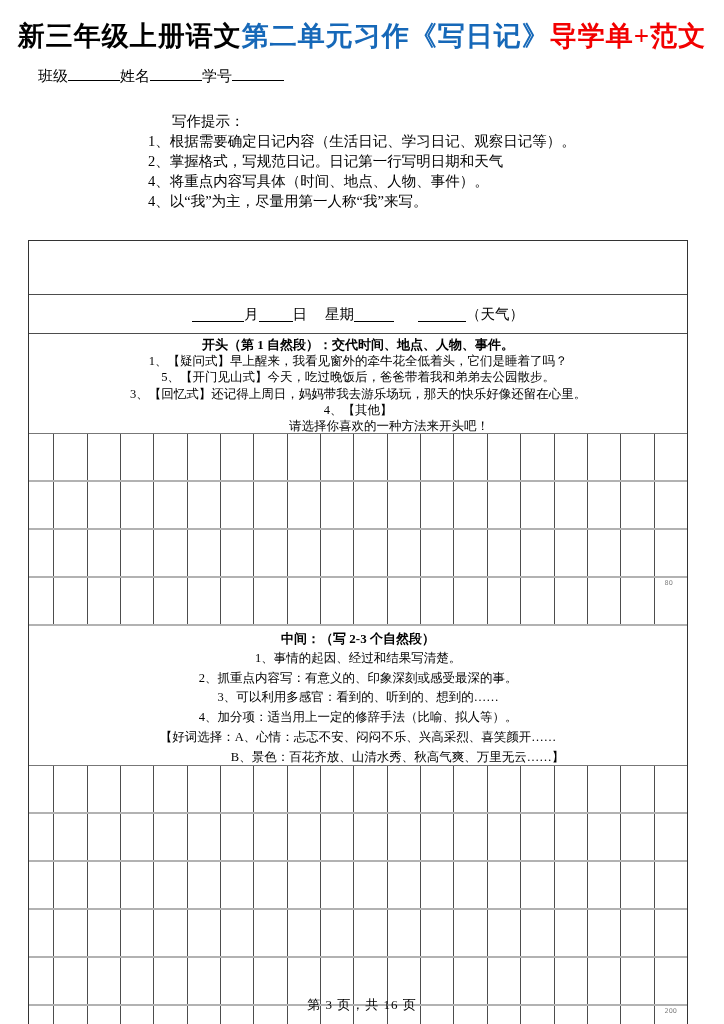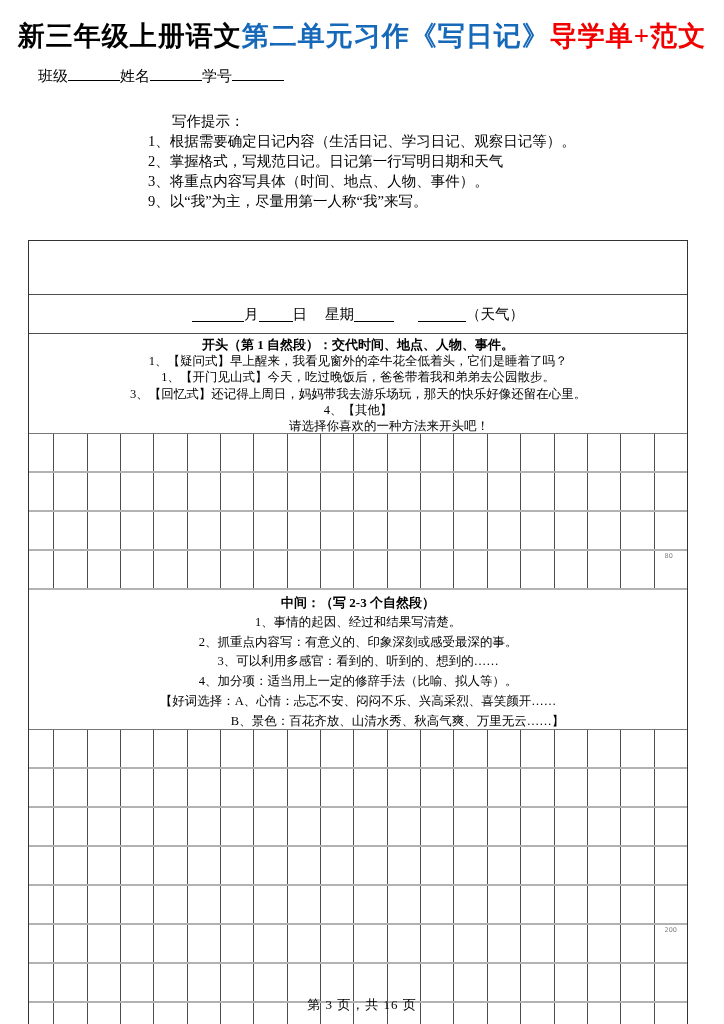--- a/index.html
+++ b/index.html
@@ -54,21 +54,21 @@
   .sec {
     padding:3px 7px 0 7px; font-size:12.5px; border-bottom:1px solid #777;text-align:center;
   }
   .sec-open { height:100px; line-height:16.2px; }
   .sec-open .sec-heading { font-weight:bold; font-size:13px; }
   .sec-open .choose-line { margin-left:62px; }
   .sec-mid { height:140px; line-height:19.8px; }
   .sec-mid .sec-heading { font-weight:bold; font-size:13px; }
   .sec-mid .gw-b { margin-left:79px; }
   
-  .g-row { display:flex; height:39px; border-bottom:2px solid #b2b2b2;gap:8px; }
+  .g-row { display:flex; height:48px; border-bottom:2px solid #b2b2b2;gap:8px; }
   .g-cell { flex:1; position:relative; border-right:1.2px solid #4d4d4d; }
   .g-cell:last-child { border-right:none; }
   .grid-last .g-row:last-child { border-bottom:none; }
   .g-marker {
     position:absolute; top:1px; left:2px;
     font-size:6.5px; color:#808080; font-family:"DejaVu Sans",sans-serif;
     letter-spacing:0;
   }
   
   .page-footer {
@@ -86,22 +86,22 @@
   </div>
 
   <div class="student-line">
     <span>班级</span><span class="blank w52"></span><span>姓名</span><span class="blank w52"></span><span>学号</span><span class="blank w52"></span>
   </div>
 
   <div class="tips">
     <div class="tips-heading">写作提示：</div>
     <div>1、根据需要确定日记内容（生活日记、学习日记、观察日记等）。</div>
     <div>2、掌握格式，写规范日记。日记第一行写明日期和天气</div>
-    <div>3、将重点内容写具体（时间、地点、人物、事件）。</div>
-    <div>9、以“我”为主，尽量用第一人称“我”来写。</div>
+    <div>4、将重点内容写具体（时间、地点、人物、事件）。</div>
+    <div>4、以“我”为主，尽量用第一人称“我”来写。</div>
   </div>
 
   <div class="sheet">
 
     <div class="row-title">
       <div class="cell-right"></div>
     </div>
 
     <div class="row-date">
       <span class="blank w52"></span>
@@ -112,21 +112,21 @@
         <span>星期</span>
         <span class="blank w40"></span>
         <span class="gap24"></span>
         <span class="blank w48"></span>
         <span>（天气）</span>
     </div>
 
     <div class="sec sec-open">
       <div class="sec-heading">开头（第 1 自然段）：交代时间、地点、人物、事件。</div>
       <div>1、【疑问式】早上醒来，我看见窗外的牵牛花全低着头，它们是睡着了吗？</div>
-      <div>1、【开门见山式】今天，吃过晚饭后，爸爸带着我和弟弟去公园散步。</div>
+      <div>5、【开门见山式】今天，吃过晚饭后，爸爸带着我和弟弟去公园散步。</div>
       <div>3、【回忆式】还记得上周日，妈妈带我去游乐场玩，那天的快乐好像还留在心里。</div>
       <div>4、【其他】</div>
       <div class="choose-line">请选择你喜欢的一种方法来开头吧！</div>
     </div>
 
     <div class="grid">
         <div class="g-row">
           <div class="g-cell"></div>
           <div class="g-cell"></div>
           <div class="g-cell"></div>

